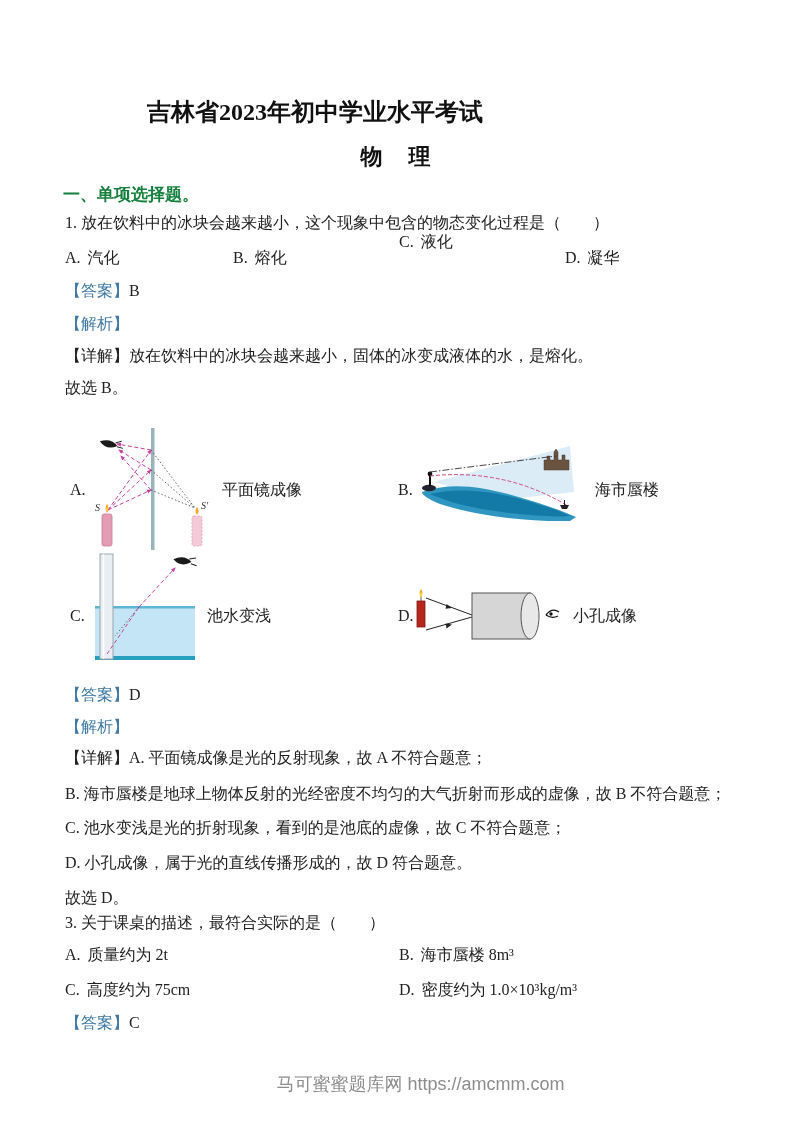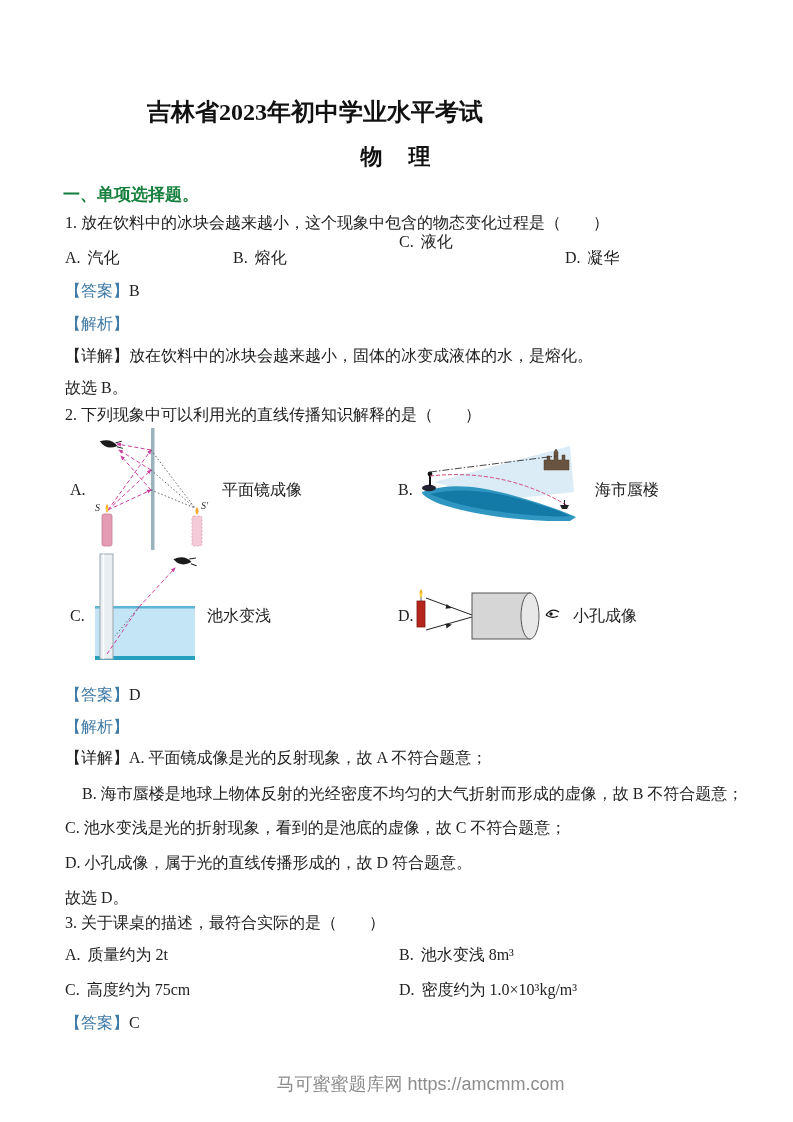--- a/index.html
+++ b/index.html
@@ -32,21 +32,20 @@
   <div class="abs t opt" style="top:248px;left:65px;"><span class="key">A.</span><span>汽化</span></div>
   <div class="abs t opt" style="top:248px;left:233px;"><span class="key">B.</span><span>熔化</span></div>
   <div class="abs t opt" style="top:232px;left:399px;"><span class="key">C.</span><span>液化</span></div>
   <div class="abs t opt" style="top:248px;left:565px;"><span class="key">D.</span><span>凝华</span></div>
 
   <div class="abs t" style="top:281px;left:65px;"><span class="blue">【答案】</span><span>B</span></div>
   <div class="abs t" style="top:314px;left:65px;"><span class="blue">【解析】</span></div>
   <div class="abs t" style="top:346px;left:65px;"><span>【详解】</span><span>放在饮料中的冰块会越来越小，固体的冰变成液体的水，是熔化。</span></div>
   <div class="abs t" style="top:378px;left:65px;">故选 B。</div>
 
-  <div class="abs t" style="top:405px;left:65px;">2. 下列现象中可以利用光的直线传播知识解释的是（　　）</div>
 
   <div class="abs t figkey" style="top:480px;left:70px;">A.</div>
   <svg class="abs" style="top:428px;left:93px;" width="190" height="122" viewBox="0 0 190 122">
     <defs>
       <marker id="arrA" markerWidth="6" markerHeight="6" refX="4" refY="2" orient="auto">
           <path d="M0,0 L5,2 L0,4 Z" fill="#cc3fa0"></path>
         </marker>
     </defs>
     <rect x="58" y="0" width="3.5" height="122" fill="#9ab3bc"></rect>
 
@@ -159,27 +158,27 @@
       <path d="M1,6 Q7,-2 14,3" fill="none" stroke="#111" stroke-width="1.3"></path>
       <path d="M1,6 Q7,10 13,7" fill="none" stroke="#111" stroke-width="1.3"></path>
       <circle cx="6" cy="5" r="1.7" fill="#111"></circle>
     </g>
   </svg>
   <div class="abs t caption" style="top:606px;left:573px;">小孔成像</div>
 
   <div class="abs t" style="top:685px;left:65px;"><span class="blue">【答案】</span><span>D</span></div>
   <div class="abs t" style="top:717px;left:65px;"><span class="blue">【解析】</span></div>
   <div class="abs t" style="top:748px;left:65px;text-align:right;"><span>【详解】</span><span>A. 平面镜成像是光的反射现象，故 A 不符合题意；</span></div>
-  <div class="abs t" style="top:784px;left:82px;">B. 海市蜃楼是地球上物体反射的光经密度不均匀的大气折射而形成的虚像，故 B 不符合题意；</div>
+  <div class="abs t" style="top:784px;left:65px;">B. 海市蜃楼是地球上物体反射的光经密度不均匀的大气折射而形成的虚像，故 B 不符合题意；</div>
   <div class="abs t" style="top:853px;left:65px;">D. 小孔成像，属于光的直线传播形成的，故 D 符合题意。</div>
   <div class="abs t" style="top:818px;left:65px;">C. 池水变浅是光的折射现象，看到的是池底的虚像，故 C 不符合题意；</div>
   <div class="abs t" style="top:888px;left:65px;">故选 D。</div>
 
   <div class="abs t" style="top:913px;left:65px;">3. 关于课桌的描述，最符合实际的是（　　）</div>
   <div class="abs t opt" style="top:945px;left:65px;"><span class="key">A.</span><span>质量约为 2t</span></div>
-  <div class="abs t opt" style="top:945px;left:399px;"><span class="key">B.</span><span>池水变浅 8m³</span></div>
+  <div class="abs t opt" style="top:945px;left:399px;"><span class="key">B.</span><span>海市蜃楼 8m³</span></div>
   <div class="abs t opt" style="top:980px;left:65px;"><span class="key">C.</span><span>高度约为 75cm</span></div>
   <div class="abs t opt" style="top:980px;left:399px;"><span class="key">D.</span><span>密度约为 1.0×10³kg/m³</span></div>
   <div class="abs t" style="top:1013px;left:65px;"><span class="blue">【答案】</span><span>C</span></div>
 
   <div class="abs footer" style="top:1072px;left:0;padding-left:24px;">马可蜜蜜题库网 https://amcmm.com</div>
 
 </div>
 
 </body></html>

